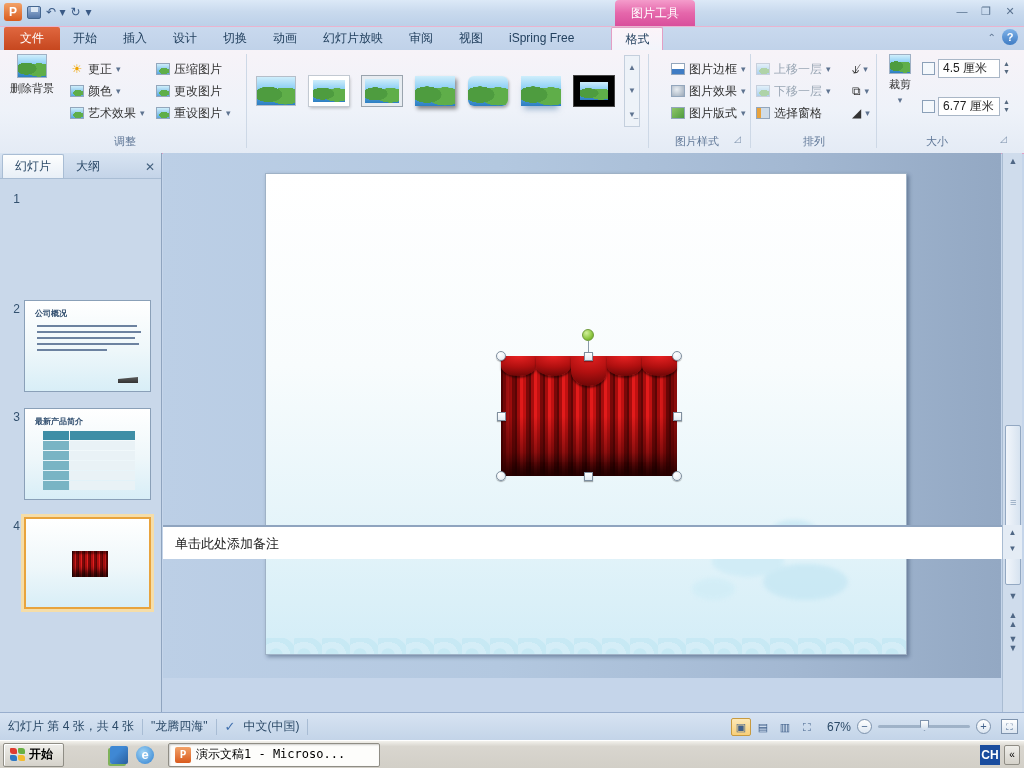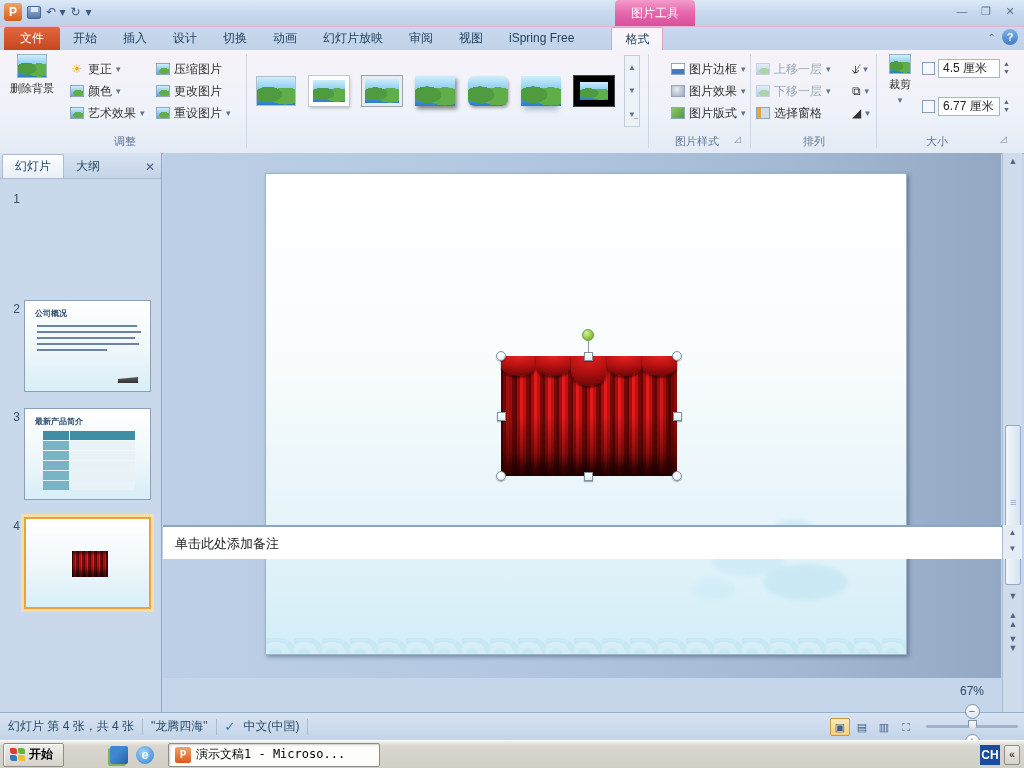--- a/index.html
+++ b/index.html
@@ -174,21 +174,21 @@
   
   #statusbar { position:absolute; left:0; top:712px; width:1024px; height:28px;
     background:linear-gradient(180deg,#d7e3f2 0%,#c3d4e8 100%); border-top:1px solid #98aecd;
     display:flex; align-items:center; font-size:12px; color:#2c4a68; }
   .st-sep { width:1px; height:16px; background:#a8bcd4; margin:0 8px; }
   .spell { color:#3f6fae; font-size:13px; }
   .views { display:flex; gap:2px; margin-left:8px; }
   .vbtn { width:20px; height:18px; border:1px solid transparent; text-align:center; font-size:11px;
     color:#41608a; line-height:17px; }
   .vbtn.on { background:linear-gradient(180deg,#fce8b8,#f8cf78); border:1px solid #c89a3f; border-radius:2px; }
-  .zoomctl { display:flex; align-items:center; gap:6px; margin-left:10px;flex-direction:column; }
+  .zoomctl { display:flex; align-items:center; gap:6px; margin-left:10px; }
   .zbtn { width:15px; height:15px; border-radius:50%; border:1px solid #7e93ad; background:linear-gradient(180deg,#fff,#dce6f1);
     text-align:center; line-height:13px; font-size:11px; color:#41608a; }
   .ztrack { position:relative; width:92px; height:3px; background:#9fb2c8; border-radius:2px; }
   .zmark { position:absolute; left:42px; top:-5px; width:9px; height:11px; background:linear-gradient(180deg,#fdfefe,#cfdcEA);
     border:1px solid #7e93ad; clip-path:polygon(0 0,100% 0,100% 60%,50% 100%,0 60%); }
   .fitbtn { width:17px; height:15px; border:1px solid #7e93ad; background:linear-gradient(180deg,#fff,#dce6f1);
     font-size:9px; text-align:center; line-height:14px; color:#41608a; margin-left:4px; }
 
   
   #taskbar { position:absolute; left:0; top:740px; width:1024px; height:28px;

